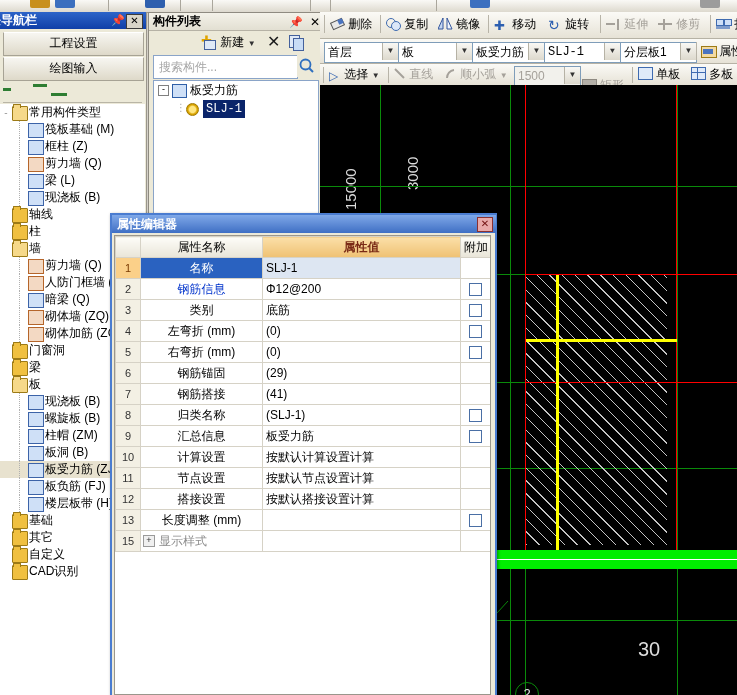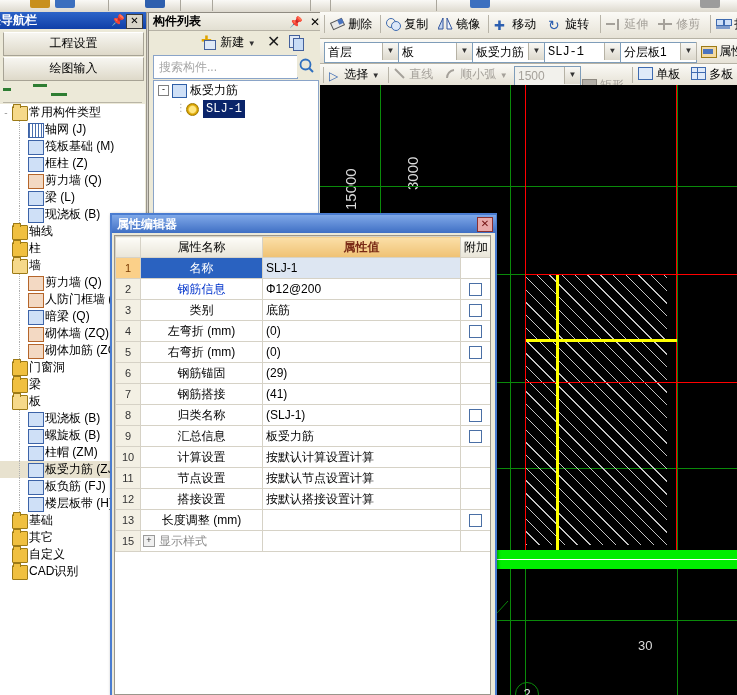--- a/index.html
+++ b/index.html
@@ -108,21 +108,21 @@
   
   #cad{left:320px;top:85px;width:417px;height:610px;background:#000;overflow:hidden;}
   #cad .ln{position:absolute;}
   .gl{background:#0a8a0a;}      
   .rl{background:#ff0000;}      
   .yl{background:#ffff00;}      
   .wl{background:#ffffff;}
   .gr{background:#00ee00;}      
   .vtext{position:absolute;color:#dcdcdc;font-size:15px;font-family:"Liberation Sans",sans-serif;
      transform:rotate(-90deg);transform-origin:left top;white-space:nowrap;}
-  .htext{position:absolute;color:#dcdcdc;font-size:13px;white-space:nowrap;}
+  .htext{position:absolute;color:#dcdcdc;font-size:20px;white-space:nowrap;}
   .axis-c{position:absolute;border:1px solid #0a8a0a;border-radius:50%;color:#e6e6e6;
      font-size:13px;text-align:center;}
   .hatch{position:absolute;
      background-image:repeating-linear-gradient(45deg,rgba(230,230,230,.85) 0 1px,transparent 1px 9px);}
   .sqpurple{position:absolute;background:#7b30d0;}
 
   
   #dlg{left:110px;top:213px;width:383px;height:482px;background:#ece9d8;
        border:2px solid #4a7cd0;border-bottom:none;box-shadow:1px 1px 3px rgba(0,0,0,.4);}
   #dlg-title{left:0;top:0;width:379px;height:18px;
@@ -184,25 +184,20 @@
 
   <div class="abs" id="nav-tree">
       <div class="tnode lvl0">
         <span class="dotline"></span>
         <span class="tw">-</span>
         <span class="ic foldo" style="position: absolute;"></span>
         <span class="lb">常用构件类型</span>
       </div>
       <div class="tnode lvl1">
         <span class="dotline"></span>
-        <span class="ic gico grid" style="position: absolute;"></span>
-        <span class="lb">轴网 (J)</span>
-      </div>
-      <div class="tnode lvl1">
-        <span class="dotline"></span>
         <span class="ic gico blue" style="position: absolute;"></span>
         <span class="lb">筏板基础 (M)</span>
       </div>
       <div class="tnode lvl1">
         <span class="dotline"></span>
         <span class="ic gico blue" style="position: absolute;"></span>
         <span class="lb">框柱 (Z)</span>
       </div>
       <div class="tnode lvl1">
         <span class="dotline"></span>
@@ -281,20 +276,25 @@
       </div>
       <div class="tnode lvl1">
         <span class="dotline"></span>
         <span class="ic gico blue" style="position: absolute;"></span>
         <span class="lb">螺旋板 (B)</span>
       </div>
       <div class="tnode lvl1">
         <span class="dotline"></span>
         <span class="ic gico blue" style="position: absolute;"></span>
         <span class="lb">柱帽 (ZM)</span>
+      </div>
+      <div class="tnode lvl1">
+        <span class="dotline"></span>
+        <span class="ic gico blue" style="position: absolute;"></span>
+        <span class="lb">板洞 (B)</span>
       </div>
       <div class="tnode lvl1 sel-soft">
         <span class="dotline"></span>
         <span class="ic gico blue" style="position: absolute;"></span>
         <span class="lb">板受力筋 (ZJ</span>
       </div>
       <div class="tnode lvl1">
         <span class="dotline"></span>
         <span class="ic gico blue" style="position: absolute;"></span>
         <span class="lb">板负筋 (FJ)</span>

